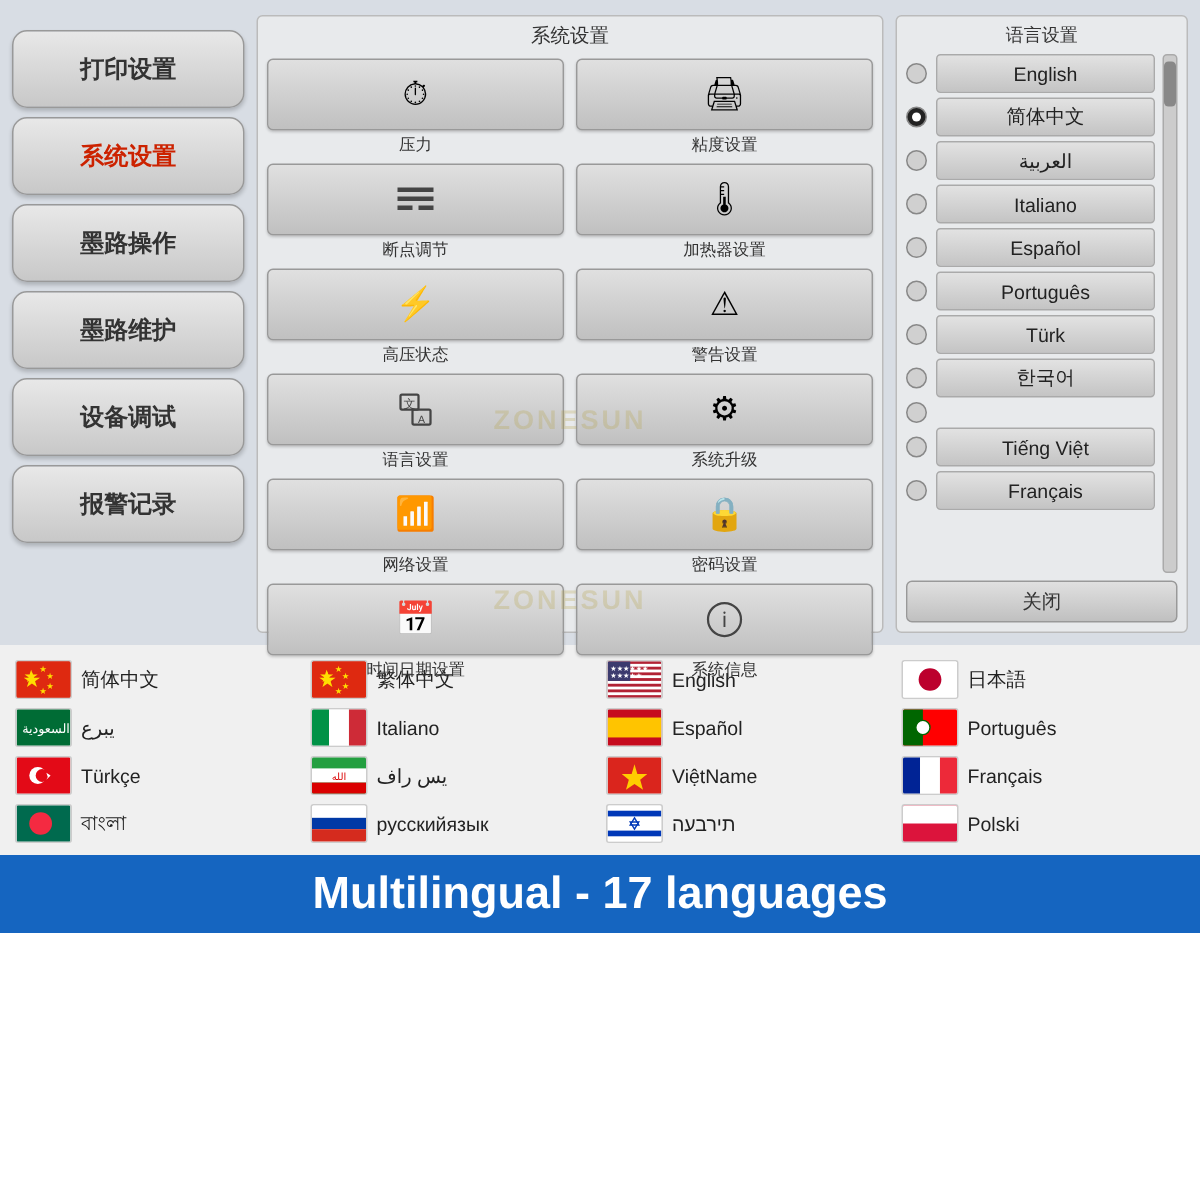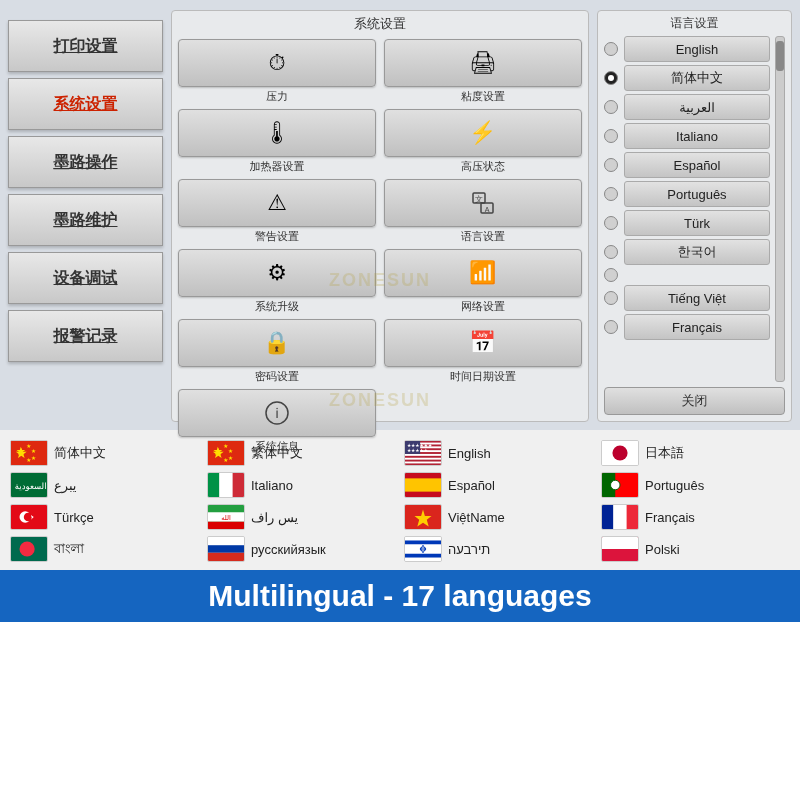--- a/index.html
+++ b/index.html
@@ -25,31 +25,30 @@
     .left-menu {
       width: 155px;
       display: flex;
       flex-direction: column;
       gap: 6px;
       padding-top: 10px;
     }
     .menu-btn {
       background: linear-gradient(180deg, #e8e8e8 0%, #c8c8c8 100%);
       border: 1px solid #999;
-      border-radius: 0;
+      border-radius: 10px;
       height: 52px;
       display: flex;
       align-items: center;
       justify-content: center;
       font-size: 16px;
       font-weight: bold;
       color: #333;
       cursor: pointer;
       box-shadow: 0 2px 3px rgba(0,0,0,0.2);
-      text-decoration: underline;
     }
     .menu-btn.red-text { color: #cc2200; }
 
     
     .center-panel {
       flex: 1;
       background: #e8eaec;
       border: 1px solid #bbb;
       border-radius: 4px;
       padding: 4px 6px 6px 6px;
@@ -266,20 +265,31 @@
 
       <div class="grid-cell">
         <div class="icon-btn">⏱</div>
         <span class="cell-label">压力</span>
       </div>
       <div class="grid-cell">
         <div class="icon-btn">🖨</div>
         <span class="cell-label">粘度设置</span>
       </div>
 
+      <div class="grid-cell">
+        <div class="icon-btn">
+          <svg width="28" height="28" viewBox="0 0 28 28">
+              <rect x="2" y="6" width="24" height="3" fill="#444"></rect>
+              <rect x="2" y="12" width="24" height="3" fill="#444"></rect>
+              <rect x="2" y="18" width="10" height="3" fill="#444"></rect>
+              <rect x="16" y="18" width="10" height="3" fill="#444"></rect>
+            </svg>
+        </div>
+        <span class="cell-label">断点调节</span>
+      </div>
       <div class="grid-cell">
         <div class="icon-btn">🌡</div>
         <span class="cell-label">加热器设置</span>
       </div>
 
       <div class="grid-cell">
         <div class="icon-btn">⚡</div>
         <span class="cell-label">高压状态</span>
       </div>
       <div class="grid-cell">

